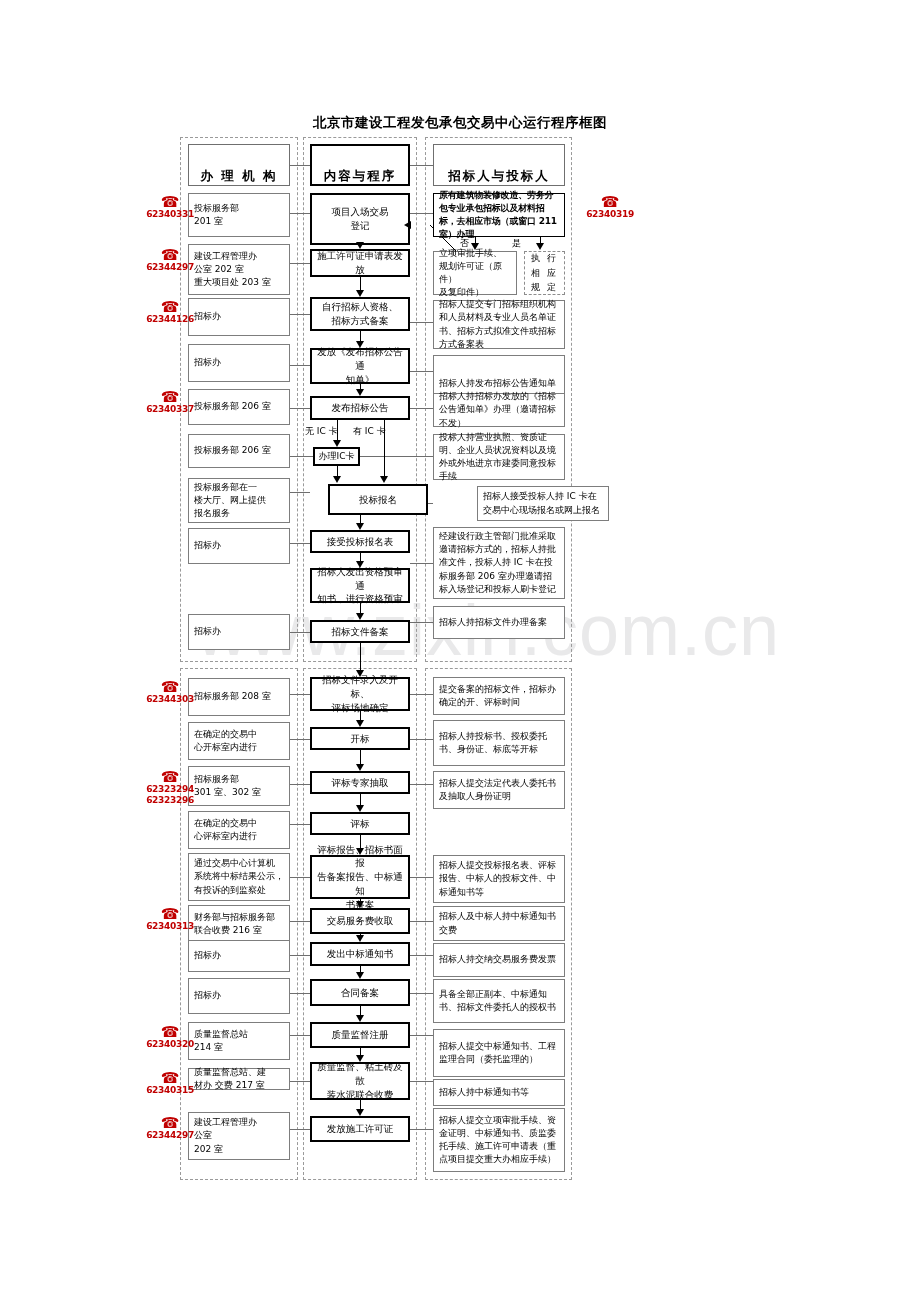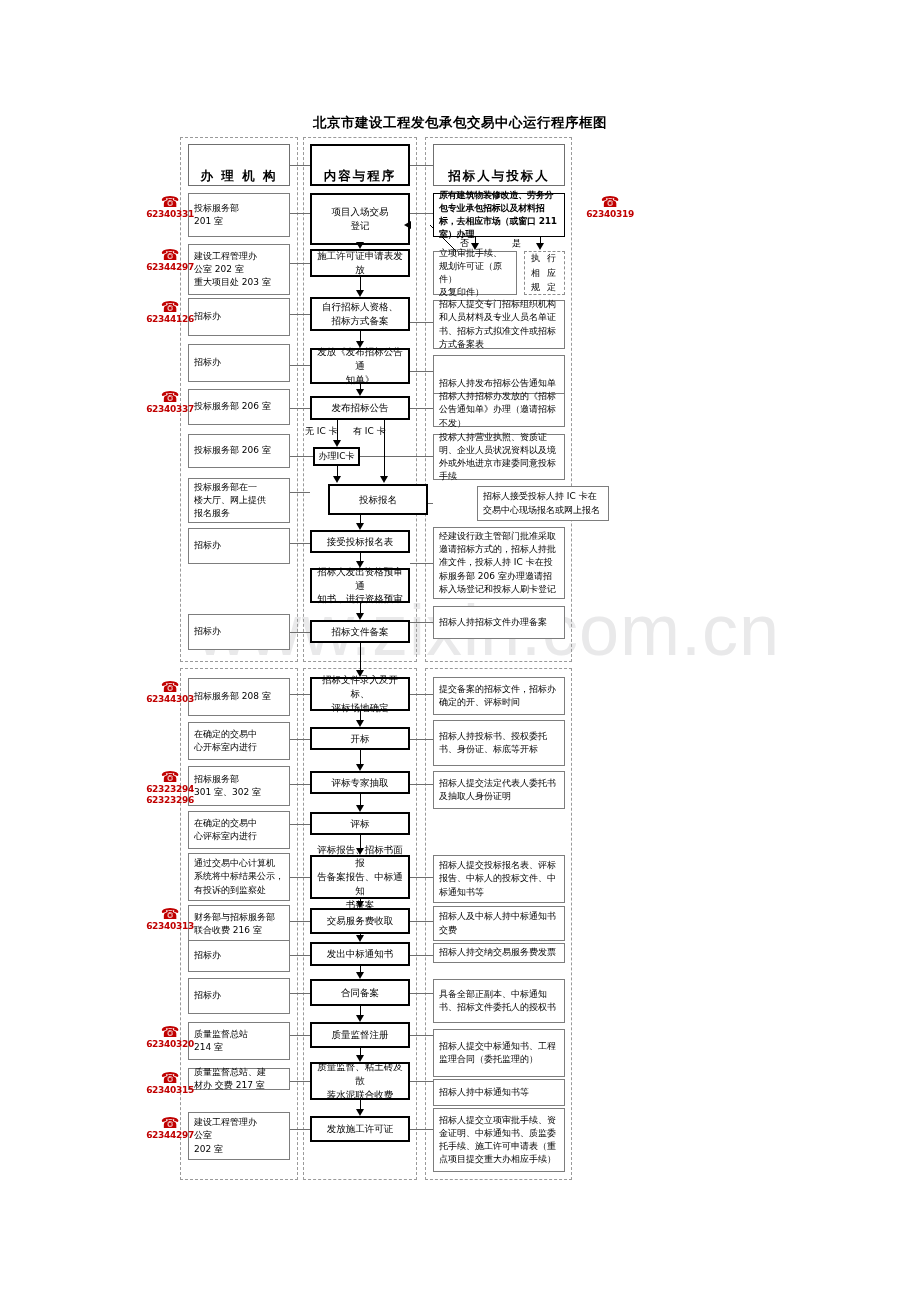--- a/index.html
+++ b/index.html
@@ -395,21 +395,21 @@
     </div>
   <div class="box thin" style="left:433px;top:771px;width:132px;height:38px;">
     <span class="txt">招标人提交法定代表人委托书及抽取人身份证明</span>
     </div>
   <div class="box thin" style="left:433px;top:855px;width:132px;height:48px;">
     <span class="txt">招标人提交投标报名表、评标报告、中标人的投标文件、中标通知书等</span>
     </div>
   <div class="box thin" style="left:433px;top:906px;width:132px;height:35px;">
     <span class="txt">招标人及中标人持中标通知书交费</span>
     </div>
-  <div class="box thin" style="left:433px;top:943px;width:132px;height:20px;">
+  <div class="box thin" style="left:433px;top:943px;width:132px;height:34px;">
     <span class="txt">招标人持交纳交易服务费发票</span>
     </div>
   <div class="box thin" style="left:433px;top:979px;width:132px;height:44px;">
     <span class="txt">具备全部正副本、中标通知书、招标文件委托人的授权书</span>
     </div>
   <div class="box thin" style="left:433px;top:1029px;width:132px;height:48px;">
     <span class="txt">招标人提交中标通知书、工程监理合同（委托监理的）</span>
     </div>
   <div class="box thin" style="left:433px;top:1079px;width:132px;height:27px;">
     <span class="txt">招标人持中标通知书等</span>

